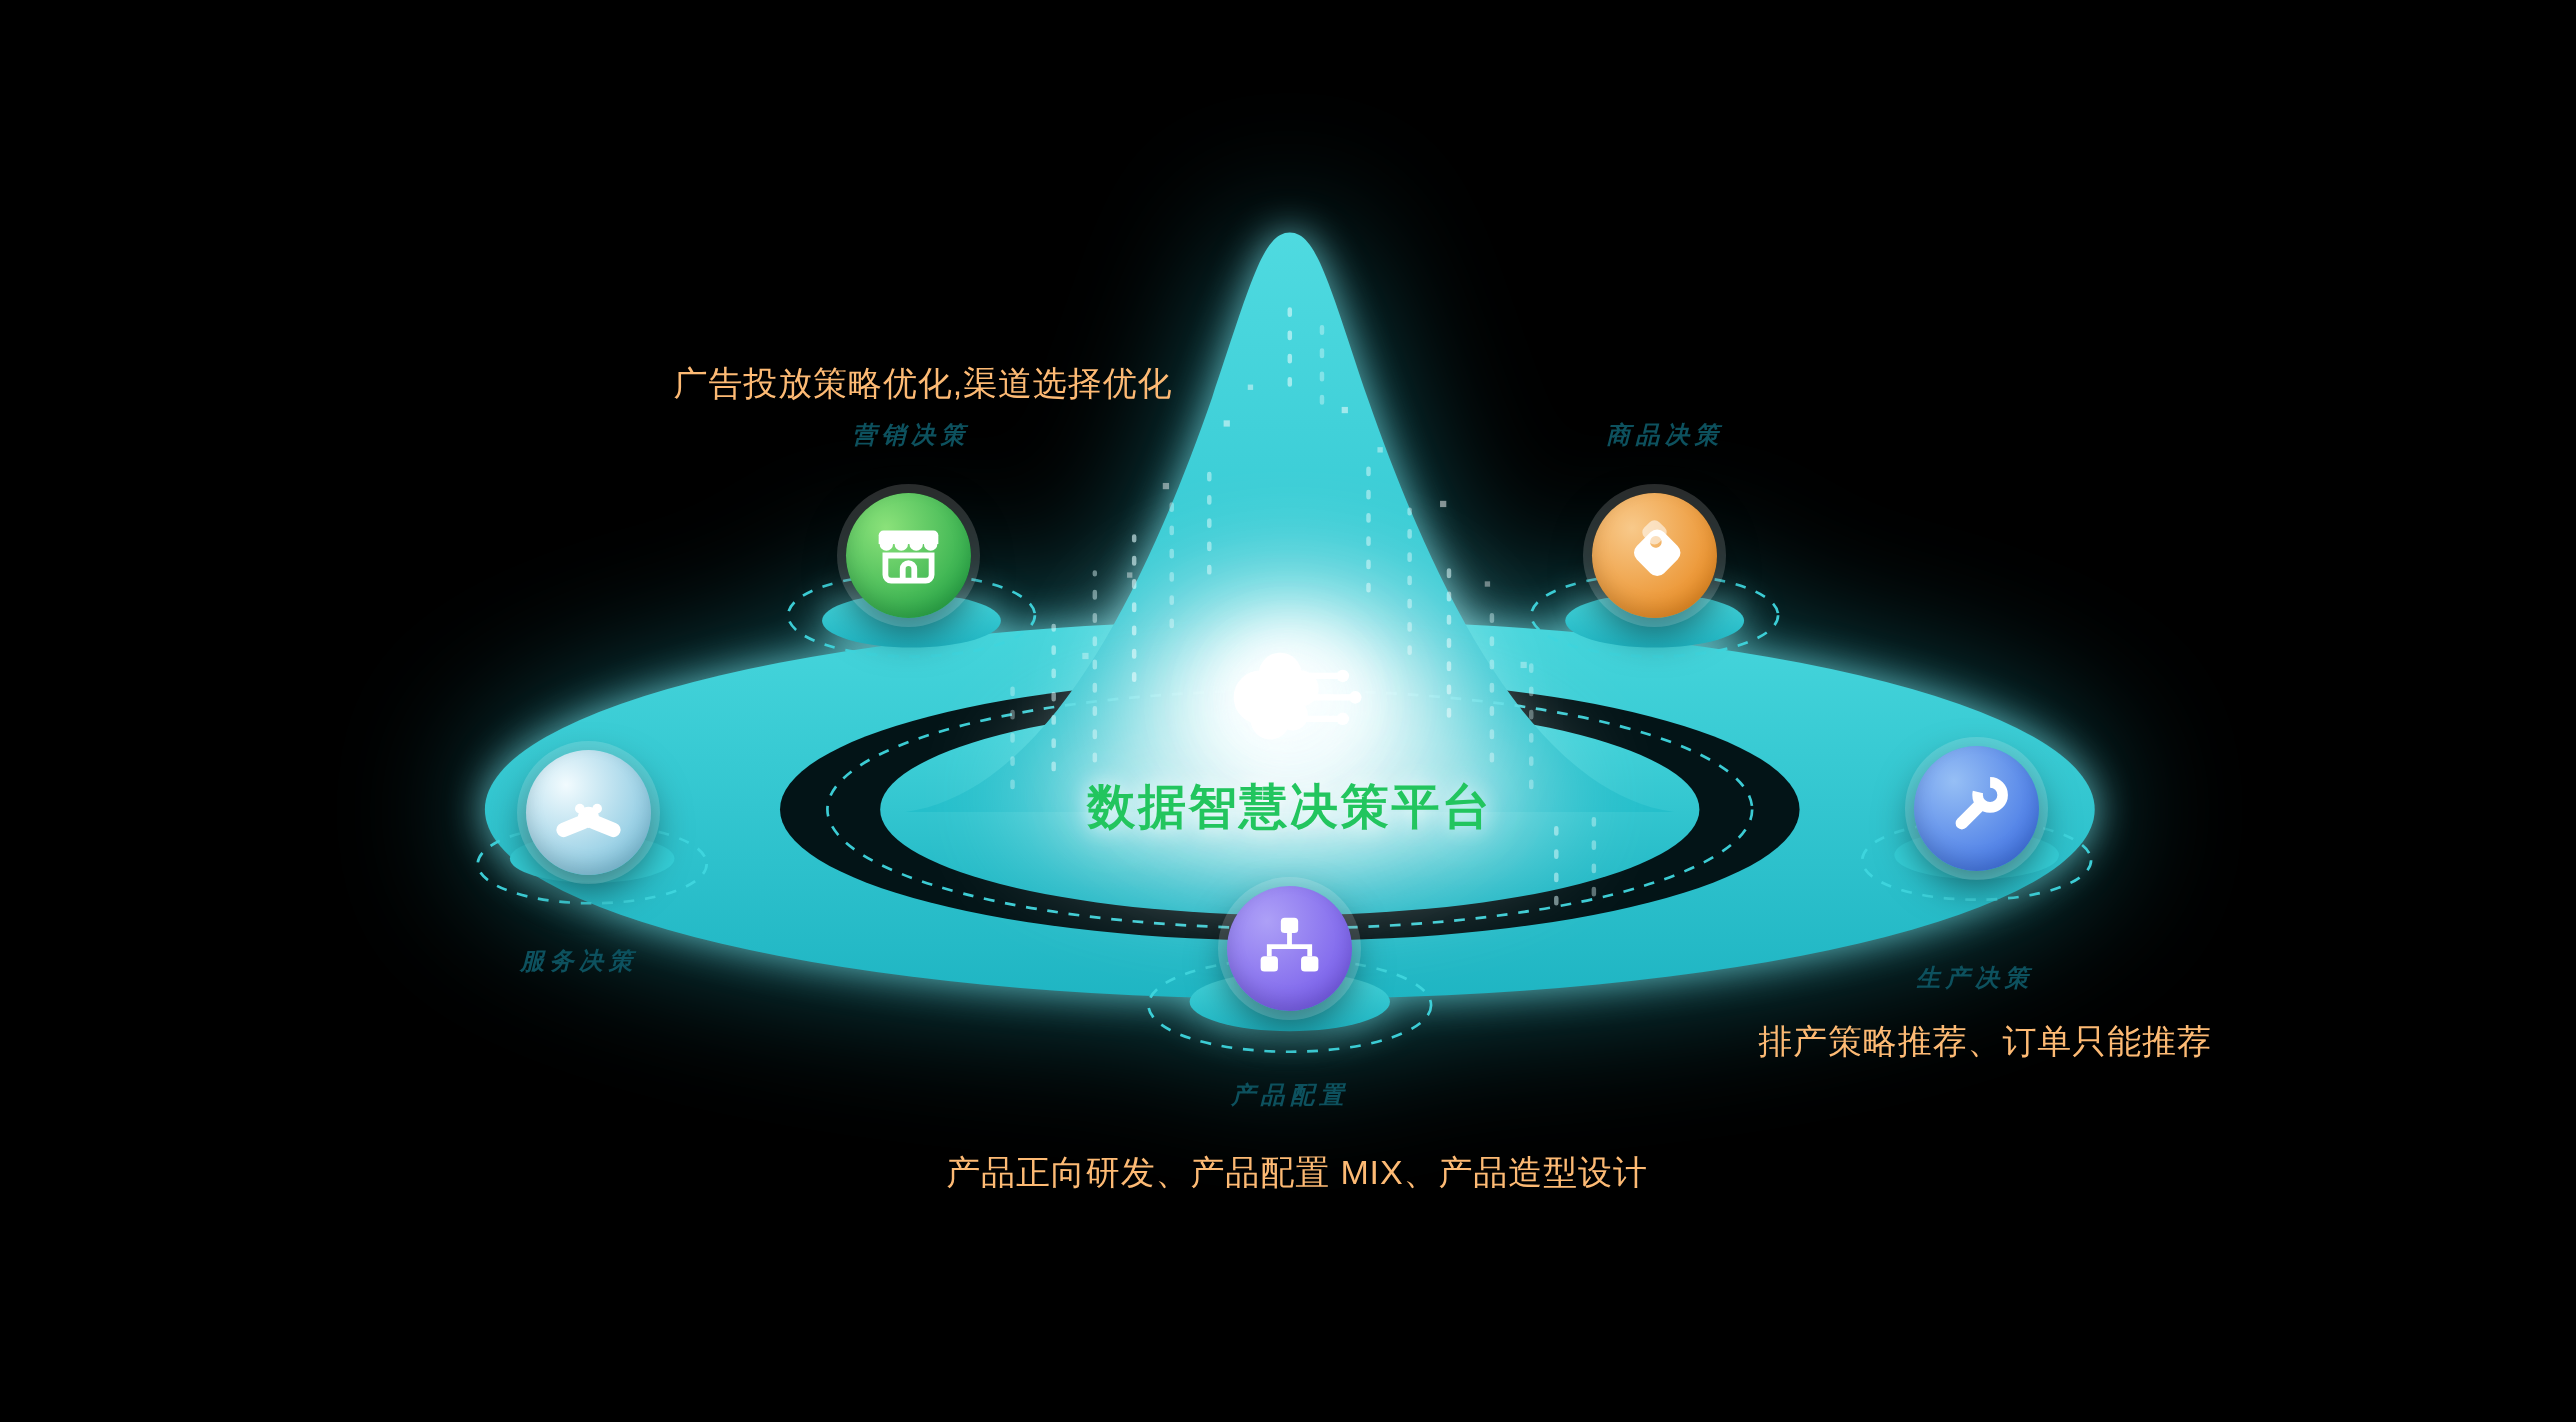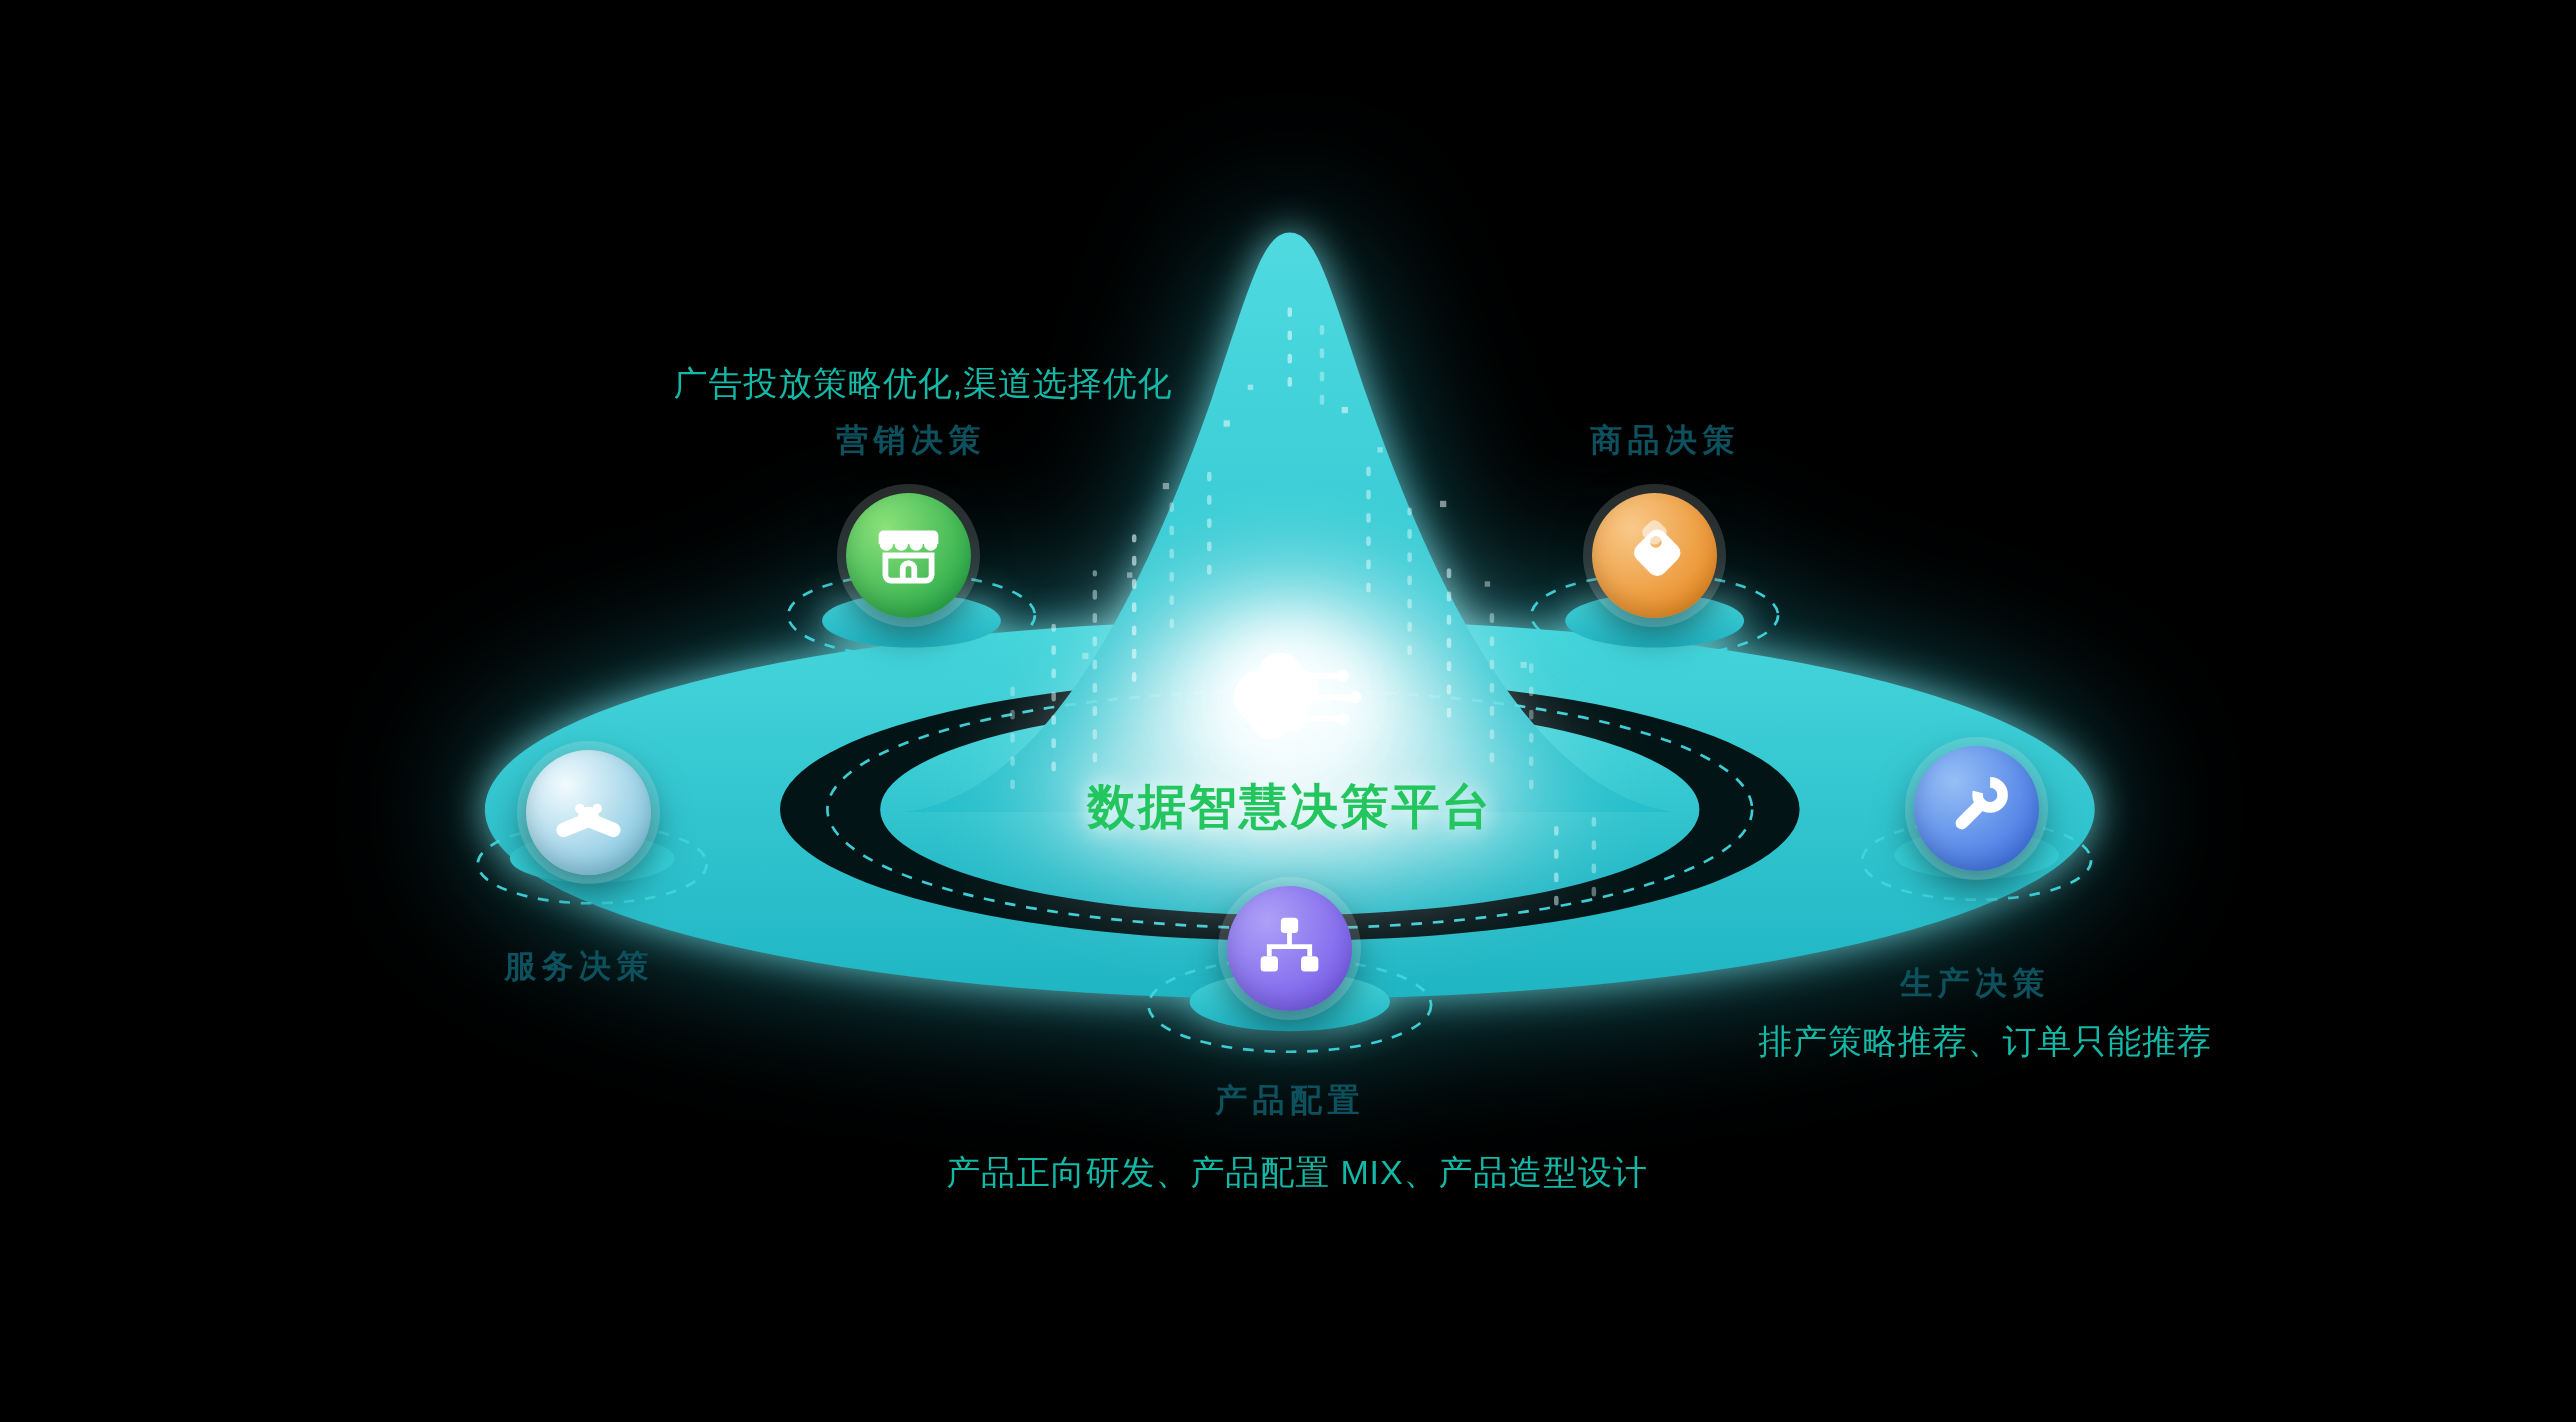--- a/index.html
+++ b/index.html
@@ -2,24 +2,24 @@
 <html style="font-size:14.3px"><head>
 <meta charset="utf-8">
 <style>
   html,body{margin:0;padding:0;background:#000;}
   body{width:2576px;height:1422px;overflow:hidden;
        font-family:"Liberation Sans","DejaVu Sans",sans-serif;}
   .stage{position:relative;width:2576px;height:1422px;background:#000;}
   svg.scene{position:absolute;left:0;top:0;}
   .teal-glow{filter:drop-shadow(0 0 22px rgba(130,238,245,.7)) drop-shadow(0 0 80px rgba(40,205,220,.45));}
 
-  .desc{position:absolute;transform:translateX(-50%);color:#14b8a6;font-size:34px;
+  .desc{position:absolute;transform:translateX(-50%);color:#fdba74;font-size:34px;
         font-weight:500;letter-spacing:0.9px;white-space:nowrap;}
-  .dim-label{position:absolute;transform:translateX(-50%);color:#0D515E;font-size:32px;
-        font-weight:700;letter-spacing:5.4px;white-space:nowrap;}
+  .dim-label{position:absolute;transform:translateX(-50%);color:#0D515E;font-size:24px;
+        font-weight:700;letter-spacing:5.4px;white-space:nowrap;font-style:italic;}
 
   .center-title{position:absolute;left:1290px;top:775px;transform:translateX(-50%);
         font-size:48px;font-weight:800;color:#22c55e;letter-spacing:2.7px;white-space:nowrap;
         text-shadow:0 0 21.5px rgba(255,255,255,.95),0 0 63px rgba(255,255,255,.8);}
 
   .brain{position:absolute;left:1214px;top:633px;width:152px;height:125px;
         filter:drop-shadow(0 0 18px rgba(255,255,255,.95)) drop-shadow(0 0 54px rgba(215,250,255,.9));}
 
   .node-circle{position:absolute;width:125px;height:125px;border-radius:50%;
         display:flex;align-items:center;justify-content:center;

